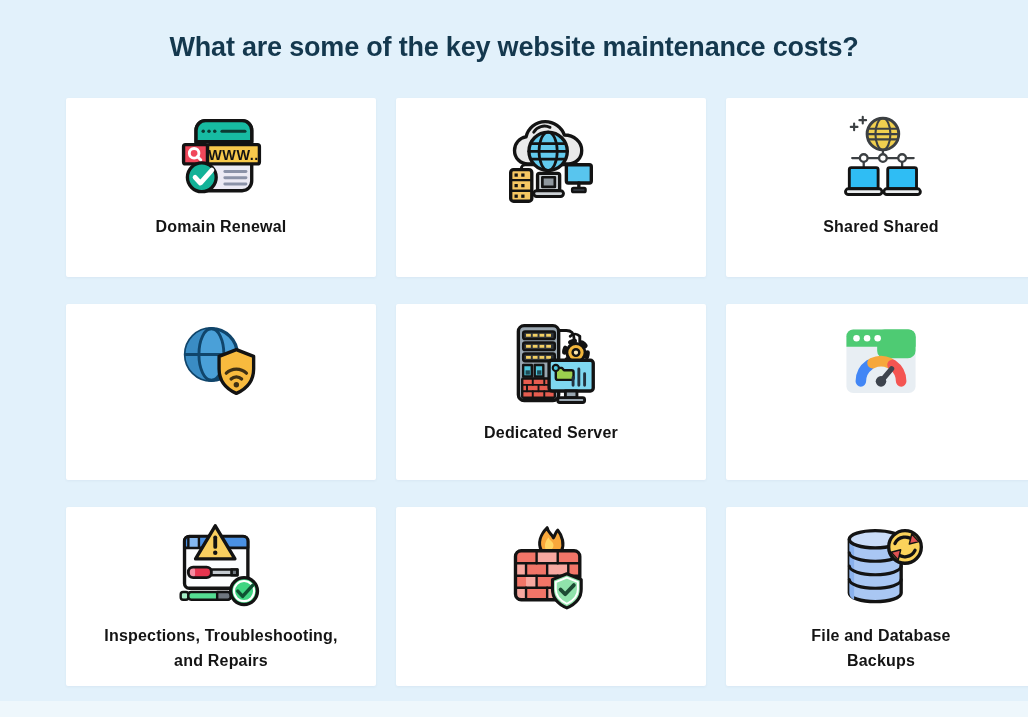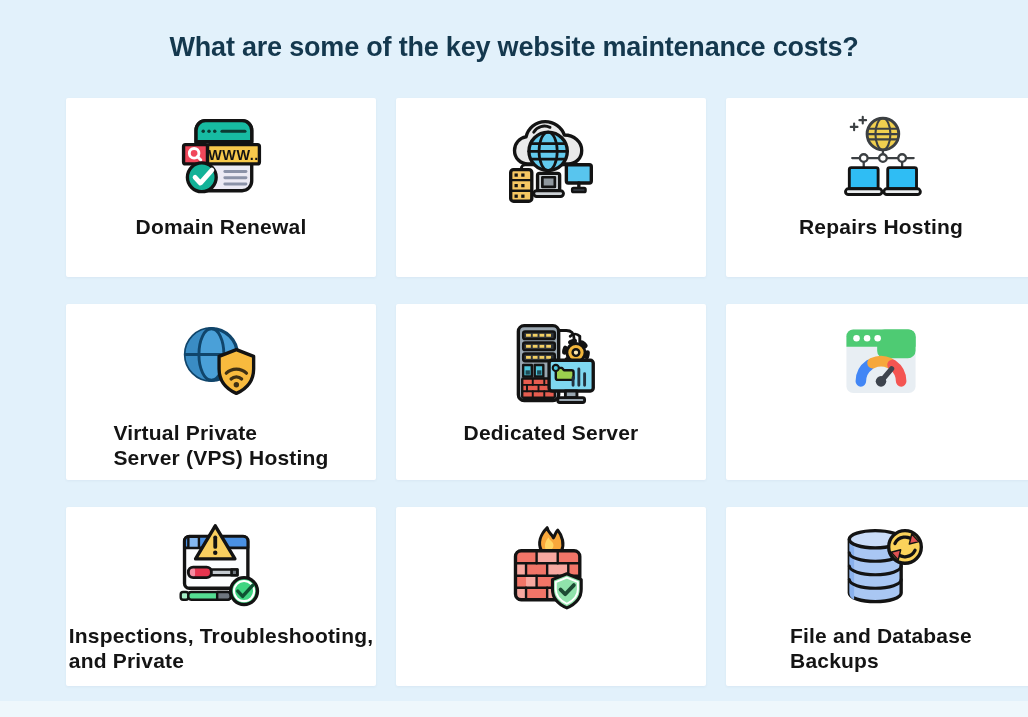--- a/index.html
+++ b/index.html
@@ -26,23 +26,23 @@
     background:#ffffff;
     border-radius:2px;
     box-shadow:0 1px 3px rgba(30,60,90,0.05);
     display:flex;flex-direction:column;align-items:center;
     padding-top:14px;box-sizing:border-box;
   }
   .icon{height:96px;display:flex;align-items:center;justify-content:center;}
   .icon svg{width:96px;height:96px;display:block;}
   .card-label{
     margin-top:6px;
-    font-size:21px;font-weight:600;
+    font-size:16px;font-weight:600;
     color:#141414;
-    text-align:left;line-height:25px;
+    text-align:center;line-height:25px;
     white-space:pre-line;
     letter-spacing:0.2px;
   }
   .bottom-strip{
     position:absolute;left:0;bottom:0;width:100%;height:16px;
     background:#eef7fc;
   }
 </style>
 </head>
 <body>
@@ -130,40 +130,38 @@
           <circle cx="72" cy="48" r="4" fill="#ffffff" stroke-width="2.4"></circle>
         </g>
         <g stroke-linecap="round" stroke-linejoin="round">
           <rect x="17" y="58" width="30" height="22" rx="2" fill="#2fbdf4" stroke="#131313" stroke-width="3"></rect>
           <rect x="13" y="80" width="38" height="6" rx="3" fill="#eceff1" stroke="#131313" stroke-width="3"></rect>
           <rect x="57" y="58" width="30" height="22" rx="2" fill="#2fbdf4" stroke="#131313" stroke-width="3"></rect>
           <rect x="53" y="80" width="38" height="6" rx="3" fill="#eceff1" stroke="#131313" stroke-width="3"></rect>
         </g>
       </svg>
     </span>
-    <div class="card-label">Repairs Hosting</div>
+    <div class="card-label">Shared Shared</div>
   </div>
 
   <div class="card">
     <span class="icon">
       <svg viewBox="0 0 100 100">
         <g stroke-linecap="round" stroke-linejoin="round">
           <circle cx="40" cy="38" r="27" fill="#4aa0d8" stroke="#10456b" stroke-width="3.5"></circle>
           <path d="M40,11 a27,27 0 0 0 0,54 a13,27 0 0 1 0,-54 z" fill="#3a8cc4"></path>
           <ellipse cx="40" cy="38" rx="13" ry="27" fill="none" stroke="#10456b" stroke-width="3"></ellipse>
           <line x1="13" y1="38" x2="67" y2="38" stroke="#10456b" stroke-width="3"></line>
           <path d="M66,33 L84,40 V53 C84,65.5 77,73.5 66,78.5 C55,73.5 48,65.5 48,53 V40 Z" fill="#f8ba3e" stroke="#131313" stroke-width="3.5"></path>
           <path d="M55.5,57.5 a15,15 0 0 1 21,0" fill="none" stroke="#3f3014" stroke-width="3.4"></path>
           <path d="M60.5,63.5 a8,8 0 0 1 11,0" fill="none" stroke="#3f3014" stroke-width="3.4"></path>
           <circle cx="66" cy="69.5" r="2.8" fill="#3f3014"></circle>
         </g>
       </svg>
     </span>
-    <div class="card-label">Virtual Private
-Server (VPS) Hosting</div>
   </div>
 
   <div class="card">
     <span class="icon">
       <svg viewBox="0 0 100 100">
         <g stroke-linecap="round" stroke-linejoin="round">
           <path d="M58,13 h8 c5,0 8,3 8,8 v4" fill="none" stroke="#131313" stroke-width="3"></path>
           <path d="M70,19 c3,-3 7,-3 10,0 v6" fill="none" stroke="#131313" stroke-width="3"></path>
           <rect x="16" y="8" width="42" height="78" rx="6" fill="#9aa7b1" stroke="#131313" stroke-width="3.5"></rect>
           <rect x="21" y="14" width="33" height="8" rx="2" fill="#2f343a" stroke="#131313" stroke-width="2.5"></rect>
@@ -239,21 +237,21 @@
           <rect x="8" y="74" width="8" height="8" rx="2.5" fill="#a5ecc6" stroke="#131313" stroke-width="2.5"></rect>
           <rect x="16" y="74" width="44" height="8" rx="3" fill="#55dd92" stroke="#131313" stroke-width="2.5"></rect>
           <path d="M46,74 h11 a3,3 0 0 1 3,3 v2 a3,3 0 0 1 -3,3 h-11 z" fill="#6f767e" stroke="#131313" stroke-width="2.5"></path>
           <circle cx="74" cy="73" r="14" fill="#3fd581" stroke="#131313" stroke-width="3.5"></circle>
           <circle cx="74" cy="73" r="10.5" fill="none" stroke="#ffffff" stroke-width="2.2"></circle>
           <path d="M67.5,73 l5,5.5 l10.5,-11.5" fill="none" stroke="#0f5132" stroke-width="3.6"></path>
         </g>
       </svg>
     </span>
     <div class="card-label">Inspections, Troubleshooting,
-and Private</div>
+and Repairs</div>
   </div>
 
   <div class="card">
     <span class="icon">
       <svg viewBox="0 0 100 100">
         <defs>
             <clipPath id="wallclip">
               <rect x="13" y="31" width="67" height="51" rx="6"></rect>
             </clipPath>
           </defs>

